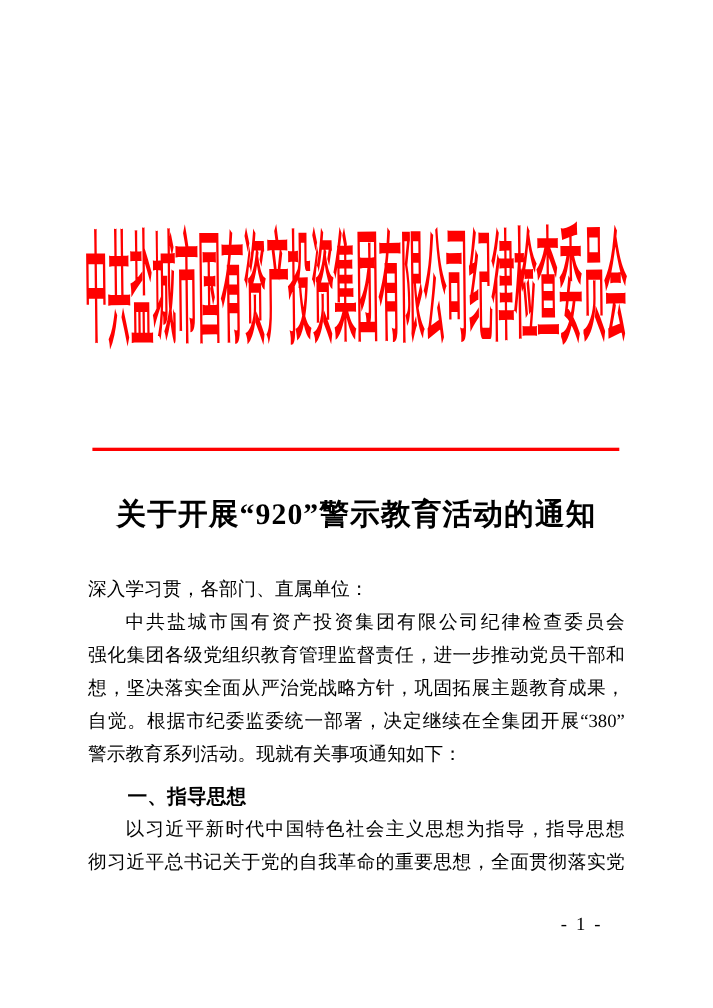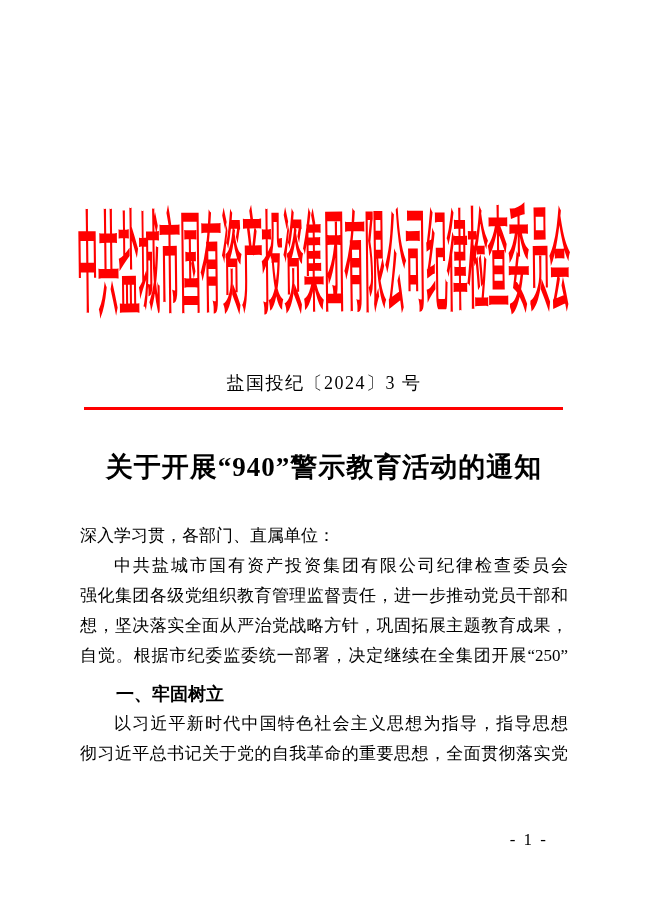--- a/index.html
+++ b/index.html
@@ -90,32 +90,32 @@
 </style>
 </head>
 <body>
 
 <div class="page">
 
   <div class="red-header">
     <span class="red-header-text">中共盐城市国有资产投资集团有限公司纪律检查委员会</span>
   </div>
 
-  <div class="doc-number">盐国投纪〔2024〕3 号</div>
 
   <div class="red-rule"></div>
 
-  <h1 class="doc-title">关于开展“940”警示教育活动的通知</h1>
+  <h1 class="doc-title">关于开展“920”警示教育活动的通知</h1>
 
   <div class="body">
     <p>深入学习贯，各部门、直属单位：</p>
     <p class="ind j">中共盐城市国有资产投资集团有限公司纪律检查委员会</p>
     <p class="j">强化集团各级党组织教育管理监督责任，进一步推动党员干部和</p>
     <p class="j">想，坚决落实全面从严治党战略方针，巩固拓展主题教育成果，</p>
-    <p class="j">自觉。根据市纪委监委统一部署，决定继续在全集团开展“250”</p>
-    <p class="ind head">一、牢固树立</p>
+    <p class="j">自觉。根据市纪委监委统一部署，决定继续在全集团开展“380”</p>
+    <p>警示教育系列活动。现就有关事项通知如下：</p>
+    <p class="ind head">一、指导思想</p>
     <p class="ind j">以习近平新时代中国特色社会主义思想为指导，指导思想</p>
     <p class="j">彻习近平总书记关于党的自我革命的重要思想，全面贯彻落实党</p>
   </div>
 
   <div class="page-number">- 1 -</div>
 
 </div>
 
 </body></html>

